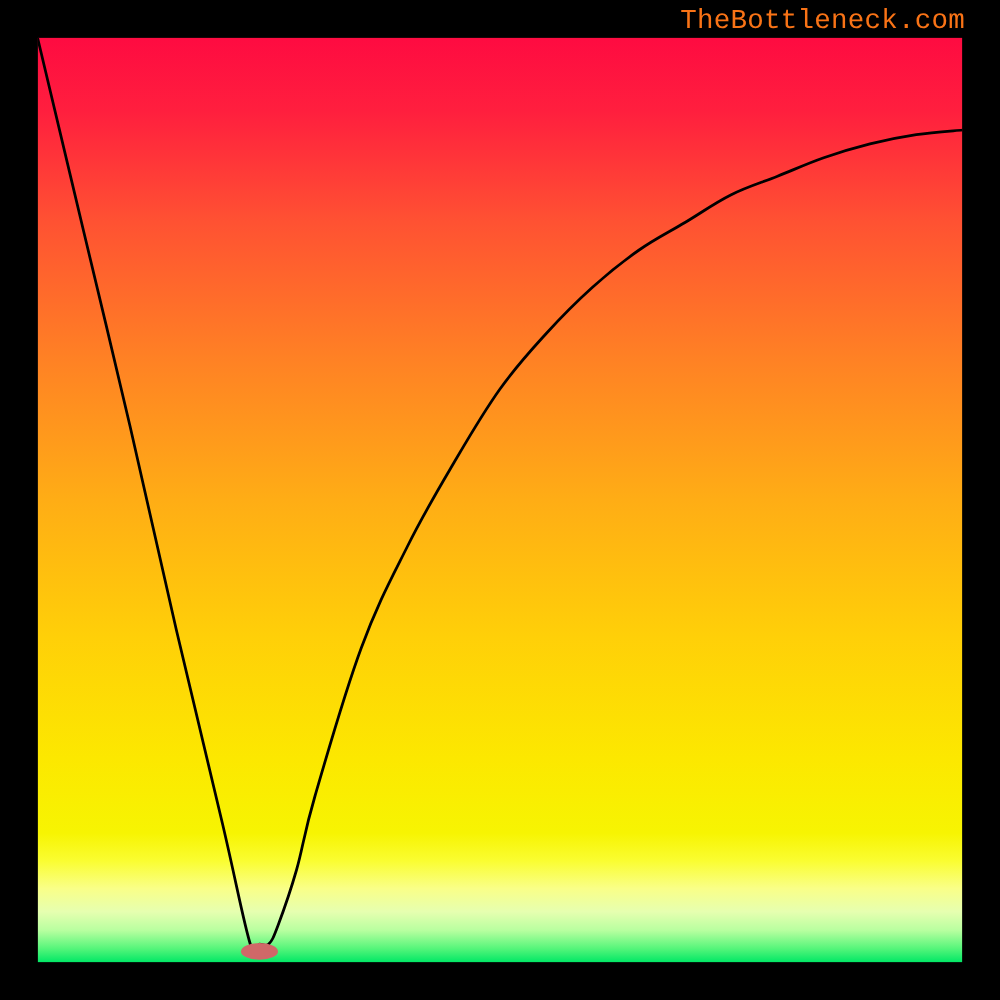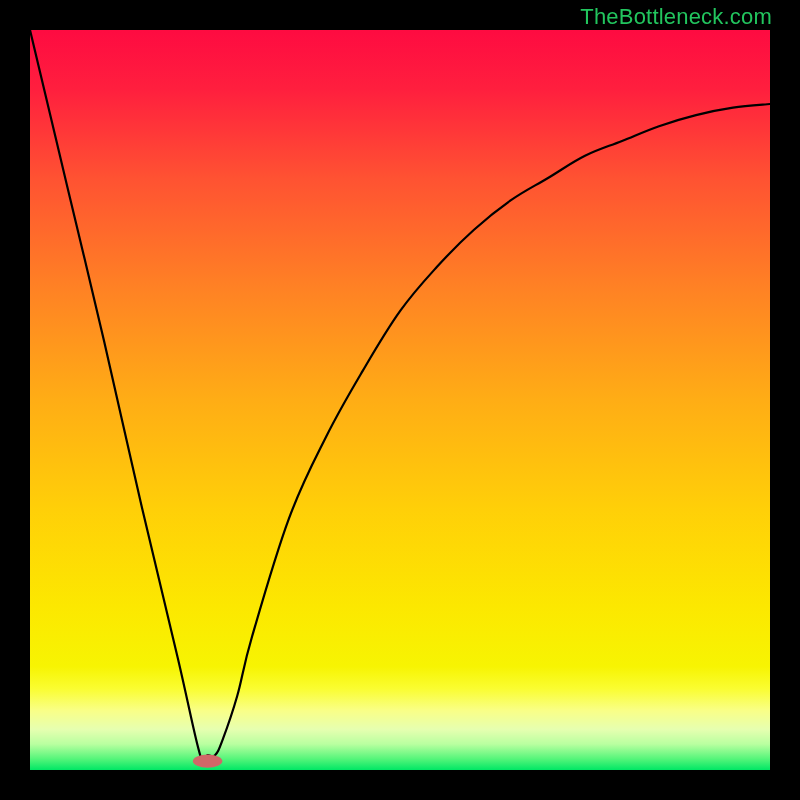--- a/index.html
+++ b/index.html
@@ -24,24 +24,25 @@
     top: 30px;
     left: 30px;
     width: 740px;
     height: 740px;
     overflow: hidden;
   }
   .watermark {
     position: absolute;
     top: 4px;
     right: 28px;
-    color: #22c55e;
+    color: #f97316;
     font-size: 22px;
     letter-spacing: 0.2px;
     font-weight: 400;
+    font-family: Liberation Mono, monospace;
   }
   svg { display: block; }
 </style>
 </head>
 <body>
 
 <div class="frame">
   <div class="watermark">TheBottleneck.com</div>
   <div class="plot-area">
     <svg id="plot-svg" width="740" height="740" viewBox="0 0 740 740" preserveAspectRatio="none">

